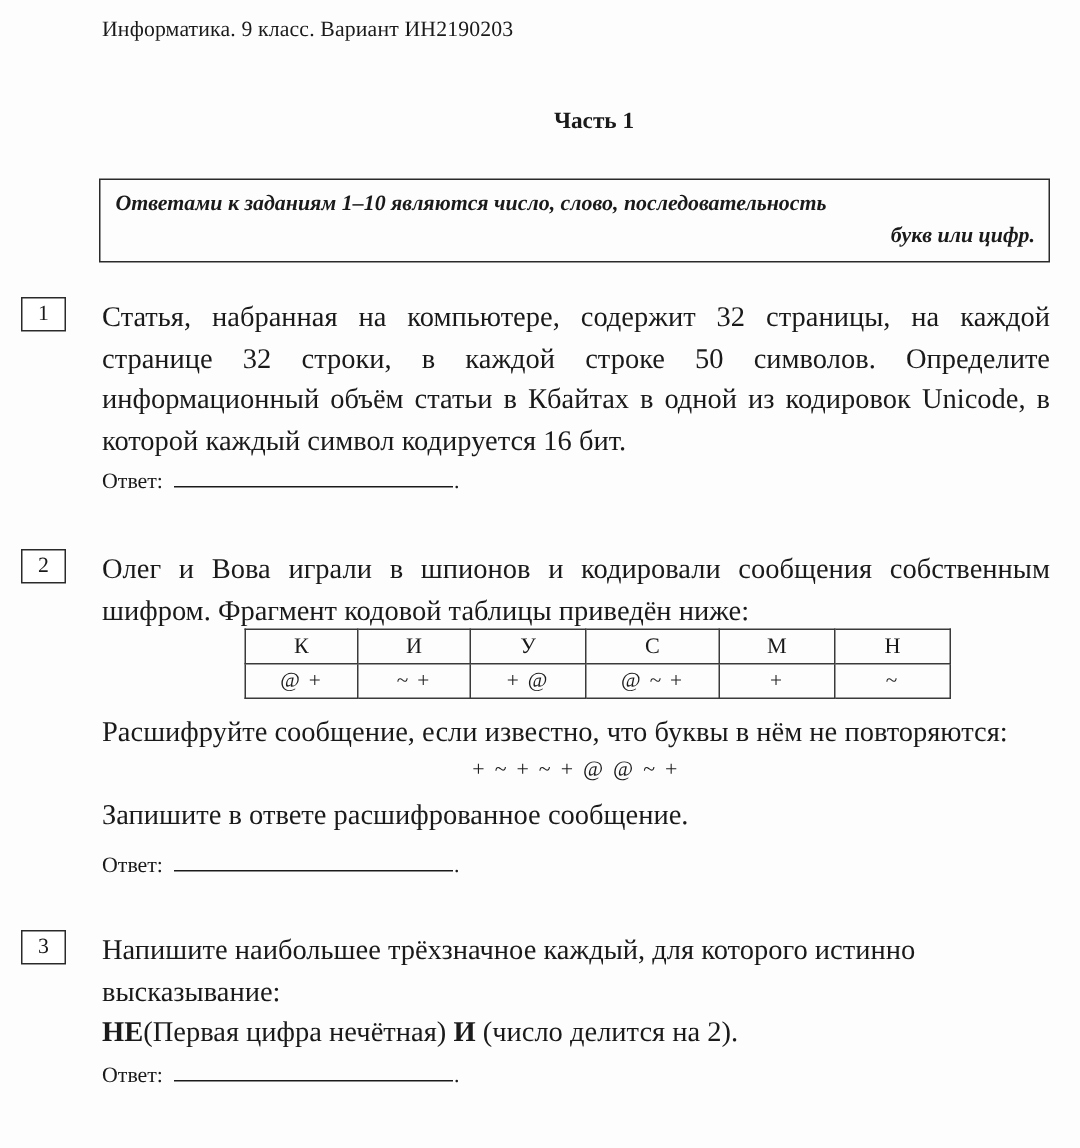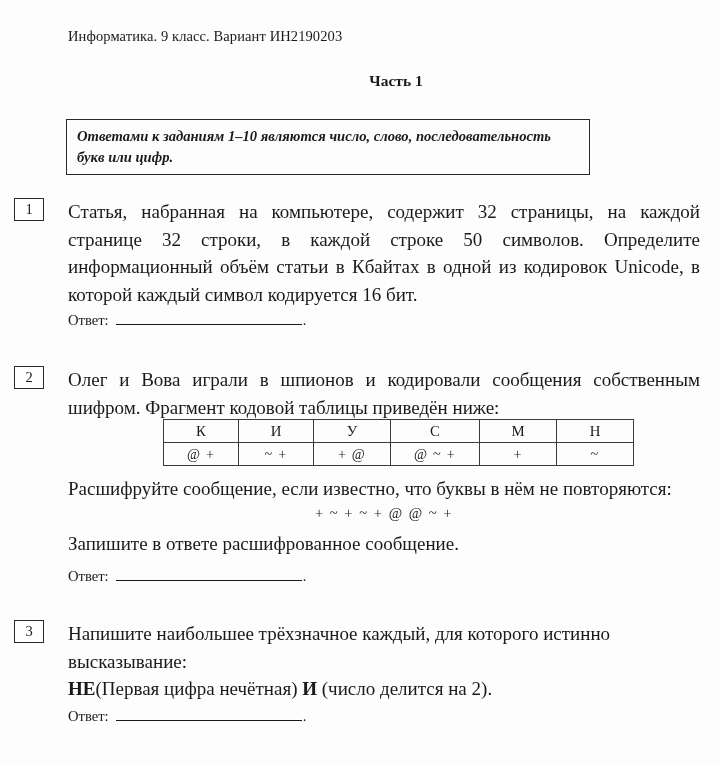--- a/index.html
+++ b/index.html
@@ -21,21 +21,21 @@
     width: 720px;
     height: 765px;
     box-sizing: border-box;
     padding: 0;
   }
 
   
   .doc-header {
     position: absolute;
     left: 68px;
-    top: 28px;
+    top: 12px;
     font-size: 14.5px;
     letter-spacing: 0.1px;
     white-space: nowrap;
   }
 
   .part-title {
     position: absolute;
     left: 0;
     top: 72px;
     width: 720px;
@@ -43,32 +43,32 @@
     font-size: 15.5px;
     font-weight: bold;
     padding-left: 36px;
   }
 
   
   .instruction-box {
     position: absolute;
     left: 66px;
     top: 119px;
-    width: 524px;
+    width: 634px;
     box-sizing: border-box;
     border: 1.3px solid #2a2a2a;
     padding: 6px 9px 7px 10px;
     font-style: italic;
     font-weight: bold;
     font-size: 14.6px;
     line-height: 1.42;
     text-align: justify;
     text-justify: inter-word;
   }
-  .instruction-box .line2 { text-align: left; }
+  .instruction-box .line2 { text-align: right; }
 
   
   .task {
     position: absolute;
     left: 0;
     width: 720px;
   }
   .task-num {
     position: absolute;
     left: 14px;

